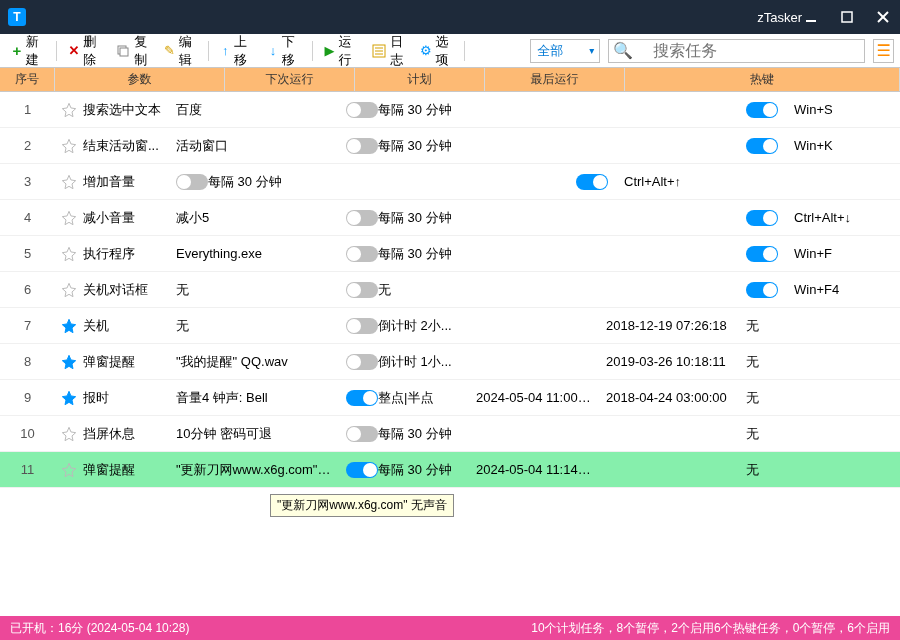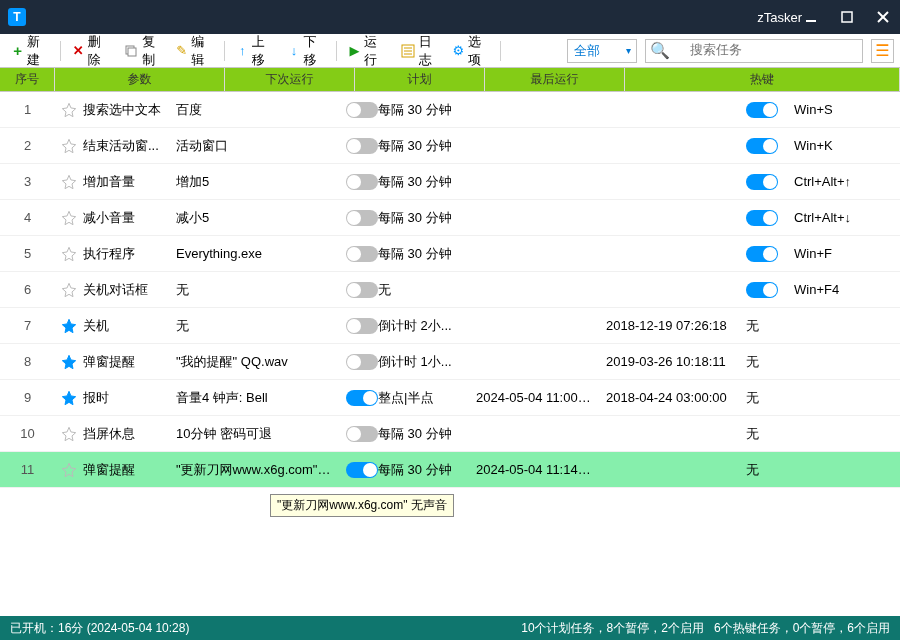--- a/index.html
+++ b/index.html
@@ -13,25 +13,25 @@
 .titlebar .winbtn { width: 18px; height: 18px; display: flex; align-items: center; justify-content: center; cursor: pointer; }
 
 
 .toolbar { height: 34px; background: #fff; border-bottom: 1px solid #c8c8c8; display: flex; align-items: center; padding: 0 6px; gap: 4px; }
 .tbtn { display: flex; align-items: center; gap: 4px; padding: 3px 6px; font-size: 13px; cursor: pointer; border-radius: 2px; }
 .tbtn .ic { width: 14px; height: 14px; display: inline-flex; align-items: center; justify-content: center; }
 .sep { width: 1px; height: 20px; background: #d0d0d0; margin: 0 2px; }
 .filter-sel { border: 1px solid #c0c0c0; height: 24px; padding: 0 20px 0 6px; font-size: 13px; color: #0078d4; position: relative; min-width: 70px; display:flex; align-items:center;margin-left:48px; }
 .filter-sel::after { content: "▾"; position: absolute; right: 5px; color: #0078d4; font-size: 10px; }
 .search { flex: 1; border: 1px solid #c0c0c0; height: 24px; display: flex; align-items: center; padding: 0 4px; margin-left: 4px; }
-.search input { border: none; outline: none; font-size: 13px; flex: 1; margin-left: 20px; font-family: Liberation Mono, monospace; }
+.search input { border: none; outline: none; font-size: 16px; flex: 1; margin-left: 20px; }
 .listicon { width: 28px; height: 24px; border: 1px solid #c0c0c0; display: flex; align-items: center; justify-content: center; margin-left: 4px; }
 
 
-.thead { display: flex; height: 24px; background: #84cc16; border-bottom: 1px solid #c8c8c8; font-size: 12px; }
+.thead { display: flex; height: 24px; background: #fdba74; border-bottom: 1px solid #c8c8c8; font-size: 12px; }
 .th { border-right: 1px solid #d8d8d8; display: flex; align-items: center; justify-content: center; color: #333; }
 .c-seq{width:55px;} .c-task{width:115px;} .c-param{width:170px;} .c-plan{width:130px;} .c-next{width:130px;} .c-last{width:140px;} .c-hot{flex:1;}
 
 
 .tbody { flex: 1; overflow-y: auto; background: #fff; position: relative; }
 .row { display: flex; height: 36px; align-items: center; font-size: 13px; border-bottom: 1px solid #f0f0f0; }
 .row.selected { background: #86efac; }
 .cell { padding: 0 6px; overflow: hidden; white-space: nowrap; text-overflow: ellipsis; }
 .cell.seq { width: 55px; text-align: center; color: #555; }
 .cell.task { width: 115px; display: flex; align-items: center; gap: 6px; }
@@ -46,22 +46,22 @@
 
 .toggle { width: 32px; height: 16px; border-radius: 8px; background: #c0c0c0; position: relative; cursor: pointer; flex-shrink: 0; }
 .toggle::after { content: ""; position: absolute; width: 14px; height: 14px; border-radius: 50%; background: #fff; top: 1px; left: 1px; transition: left .1s; }
 .toggle.on { background: #0096ff; }
 .toggle.on::after { left: 17px; }
 
 
 .tooltip { position: absolute; border: 1px solid #888; background: #ffffe1; padding: 2px 6px; font-size: 12px; }
 
 
-.statusbar { height: 24px; background: #0f766e; color: #fff; font-size: 12px; display: flex; align-items: center; padding: 0 10px; justify-content: space-between; }
-.statusbar .right { display: flex; gap: 10px; }
+.statusbar { height: 24px; background: #ec4899; color: #fff; font-size: 12px; display: flex; align-items: center; padding: 0 10px; justify-content: space-between; }
+.statusbar .right { display: flex; }
 </style>
 </head>
 <body>
 
 <div class="titlebar">
   <div class="logo">T</div>
   <div class="title">zTasker</div>
   <div class="winbtns">
     <div class="winbtn">
         <svg width="12" height="12">
@@ -199,21 +199,20 @@
       </div>
     </div>
     <div class="row">
       <div class="cell seq">3</div>
       <div class="cell task">
         <span class="star"><svg viewBox="0 0 24 24">
             <path d="M12 2l2.9 6.9L22 10l-5.5 4.9L18 22l-6-3.5L6 22l1.5-7.1L2 10l7.1-1.1z" fill="none" stroke="#bbb" stroke-width="1.5"></path>
           </svg></span>
         <span>增加音量</span>
       </div>
-      <div class="cell param">增加5</div>
       <div class="cell plan">
         <span class="toggle "></span>
         <span>每隔 30 分钟</span>
       </div>
       <div class="cell next"></div>
       <div class="cell last"></div>
       <div class="cell hot">
         <span class="toggle on"></span>
         <span>Ctrl+Alt+↑</span>
       </div>

